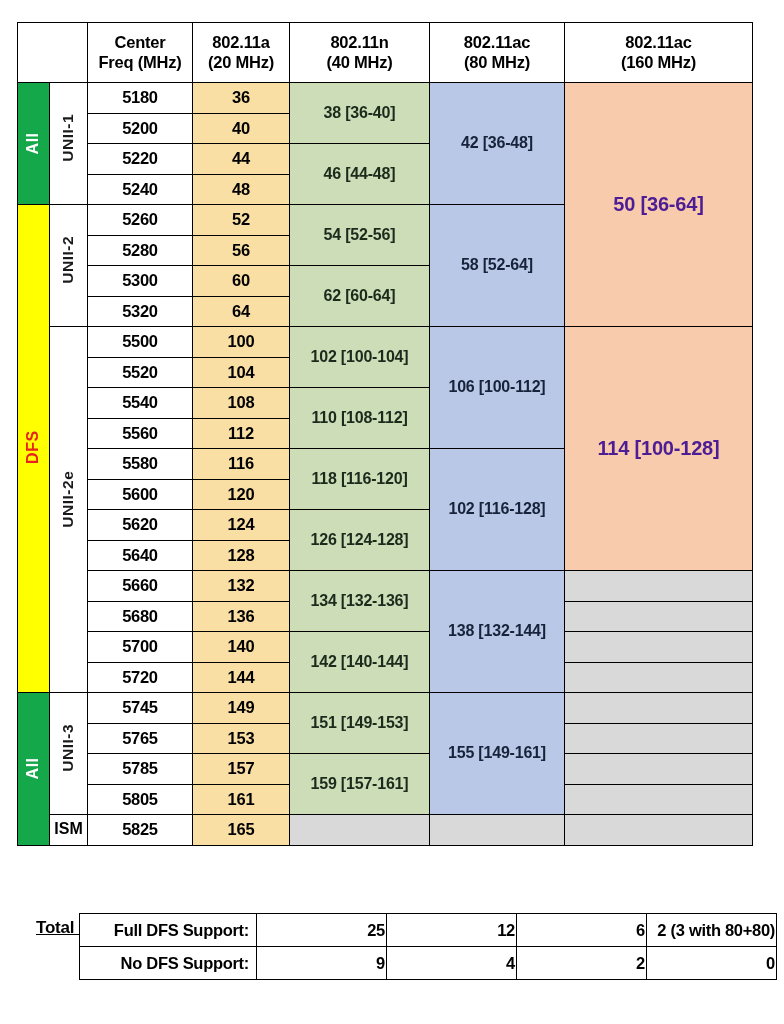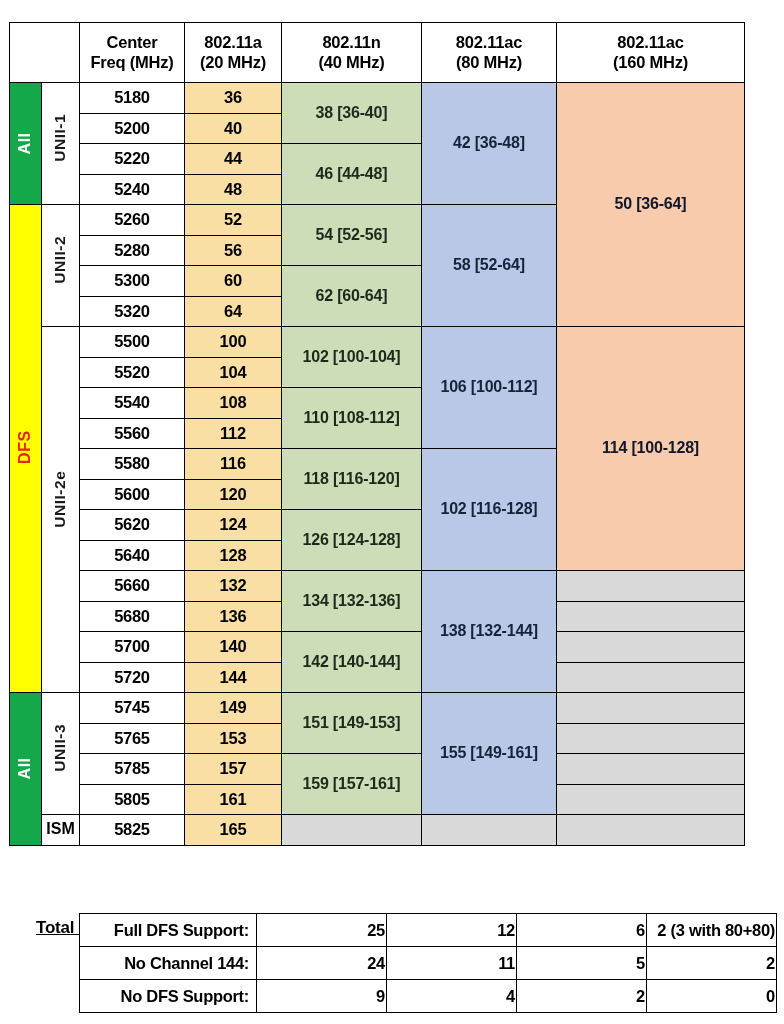--- a/index.html
+++ b/index.html
@@ -12,21 +12,21 @@
     height: 1024px;
     font-family: "Liberation Sans", sans-serif;
     color: #000;
     position: relative;
     overflow: hidden;
   }
 
   
   #main-table-wrap {
     position: absolute;
-    left: 9px;
+    left: 17px;
     top: 22px;
     width: 735px;
   }
   table.wifi {
     border-collapse: collapse;
     table-layout: fixed;
     width: 735px;
   }
   table.wifi td, table.wifi th {
     border: 1.6px solid #000;
@@ -109,23 +109,23 @@
   }
   .ch80-cell {
     background: #b8c8e6;
     font-size: 16px;
     font-weight: normal;
     color: #17233a;
     letter-spacing: -0.2px;
   }
   .ch160-cell {
     background: #f8cbac;
-    font-size: 16px;
+    font-size: 20px;
     font-weight: normal;
-    color: #0f172a;
+    color: #4c1d95;
     letter-spacing: -0.2px;
   }
   .empty-cell {
     background: #d9d9d9;
   }
 
   
   .freq-cell, .ch20-cell {
     border-top-width: 1px;
     border-bottom-width: 1px;
@@ -381,27 +381,20 @@
     </colgroup>
     <tbody id="summary-body">
         <tr>
           <td class="rowlab">Full DFS Support:</td>
           <td>25</td>
           <td>12</td>
           <td>6</td>
           <td>2 (3 with 80+80)</td>
         </tr>
         <tr>
-          <td class="rowlab">No Channel 144:</td>
-          <td>24</td>
-          <td>11</td>
-          <td>5</td>
-          <td>2</td>
-        </tr>
-        <tr>
           <td class="rowlab">No DFS Support:</td>
           <td>9</td>
           <td>4</td>
           <td>2</td>
           <td>0</td>
         </tr>
       </tbody>
   </table>
 </div>
 

